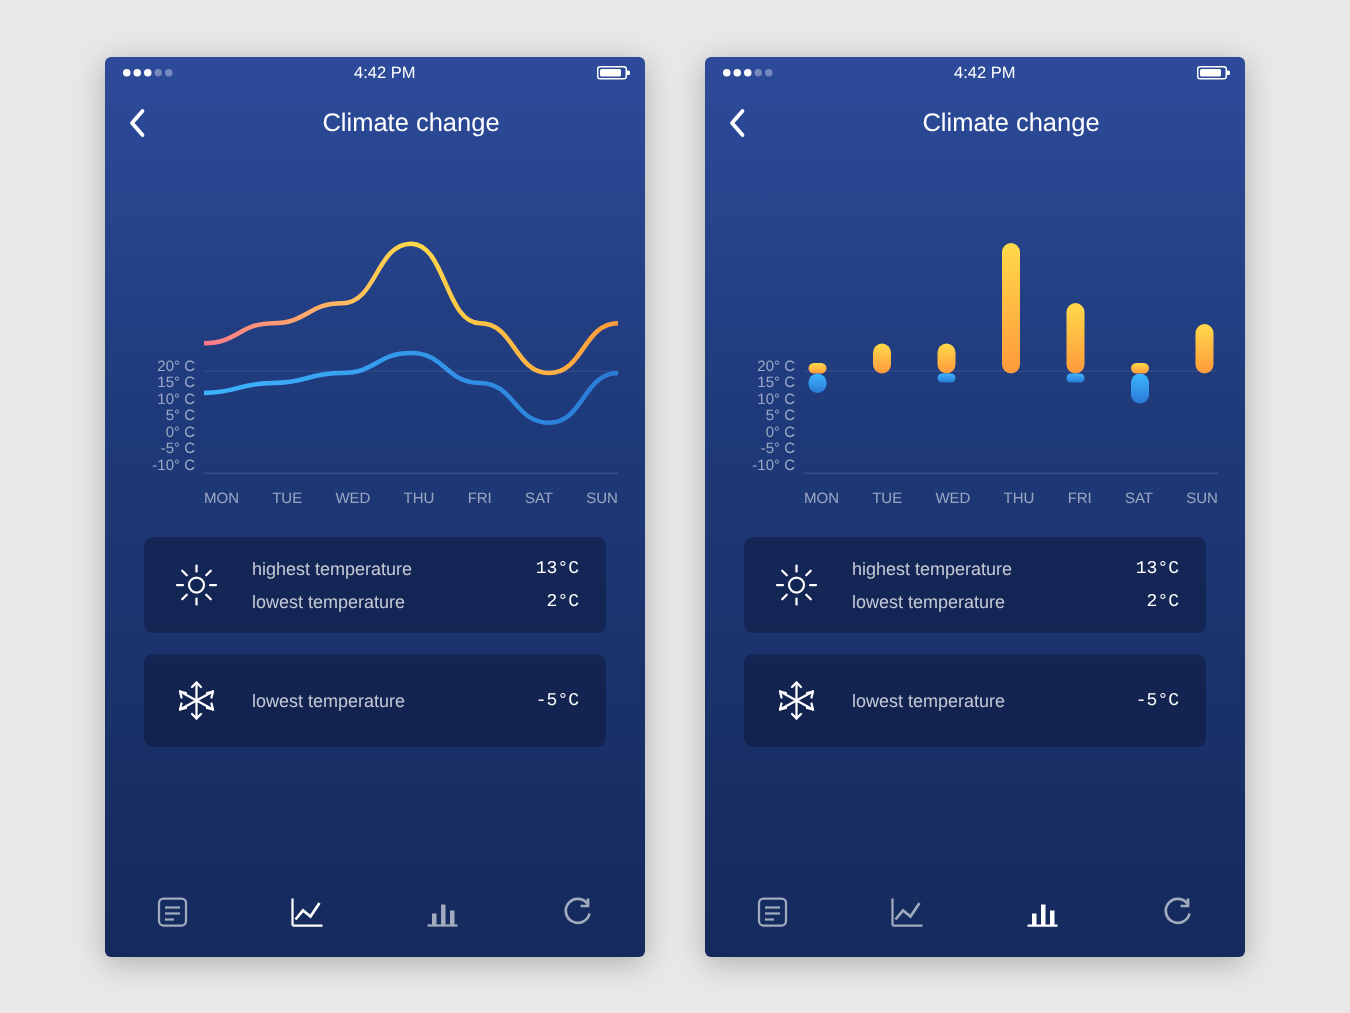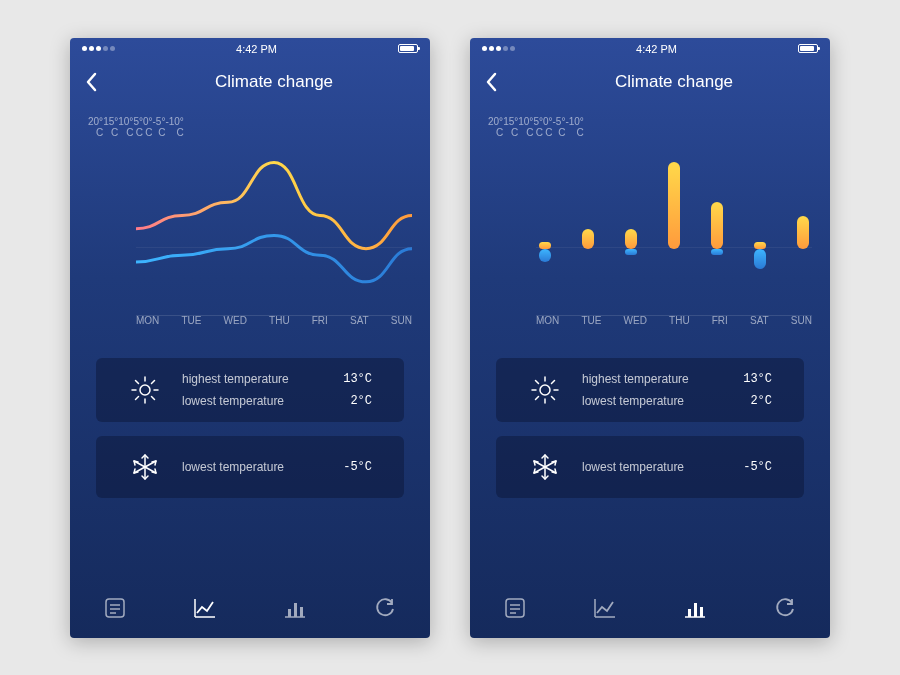--- a/index.html
+++ b/index.html
@@ -38,48 +38,48 @@
     position:relative; font-size:17px; font-weight:500;padding-left:48px;
   }
   .back { position:absolute; left:14px; top:12px; cursor:pointer; }
 
   .chart-area {
     padding: 12px 18px 0 18px;
     position:relative; height: 240px;
   }
   .y-axis {
     position:absolute; left:18px; top:12px; bottom:28px; width:42px;
-    display:flex; flex-direction:row; justify-content:flex-start;
+    display:flex; flex-direction:column; justify-content:flex-end;
     font-size:10px; color:rgba(255,255,255,.55); text-align:right;
   }
   .plot {
     position:absolute; left:66px; right:18px; top:12px; bottom:28px;
     border-bottom:1px solid rgba(255,255,255,.12);
   }
   .gridline {
     position:absolute; left:0; right:0; height:1px;
     background:rgba(255,255,255,.06);
   }
   .x-axis {
-    position:absolute; left:66px; right:18px; bottom:18px;
+    position:absolute; left:66px; right:18px; bottom:6px;
     display:flex; justify-content:space-between;
     font-size:10px; color:rgba(255,255,255,.55);
   }
 
   
   .bars { position:absolute; left:66px; right:18px; top:12px; bottom:28px; display:flex; justify-content:space-between; align-items:flex-end; }
   .bar-slot { width:18px; position:relative; height:100%; }
   .bar-seg { position:absolute; left:50%; transform:translateX(-50%); width:12px; border-radius:6px; }
   .bar-seg.pos { bottom:33.3%; background:linear-gradient(180deg,#ffd94a,#ff9a3c); }
   .bar-seg.neg { top:66.7%; background:linear-gradient(180deg,#3db5ff,#2a7ad6); }
 
   .cards { padding: 14px 26px 0 26px; display:flex; flex-direction:column; gap:14px; }
   .card {
     background:rgba(10,20,50,.45);
-    border-radius:6px; padding:14px 32px;
+    border-radius:6px; padding:14px 18px;
     display:flex; align-items:center; gap:20px;
     font-size:12px; color:rgba(255,255,255,.75);
   }
   .card-icon { width:34px; height:34px; display:flex; align-items:center; justify-content:center; flex-shrink:0; }
   .card-body { flex:1; display:flex; flex-direction:column; gap:8px; }
   .card-row { display:flex; justify-content:space-between; }
   .card-val { color:#fff; font-weight:500;font-family:Liberation Mono, monospace; }
 
   .tabbar {
     margin-top:auto; height:60px;

